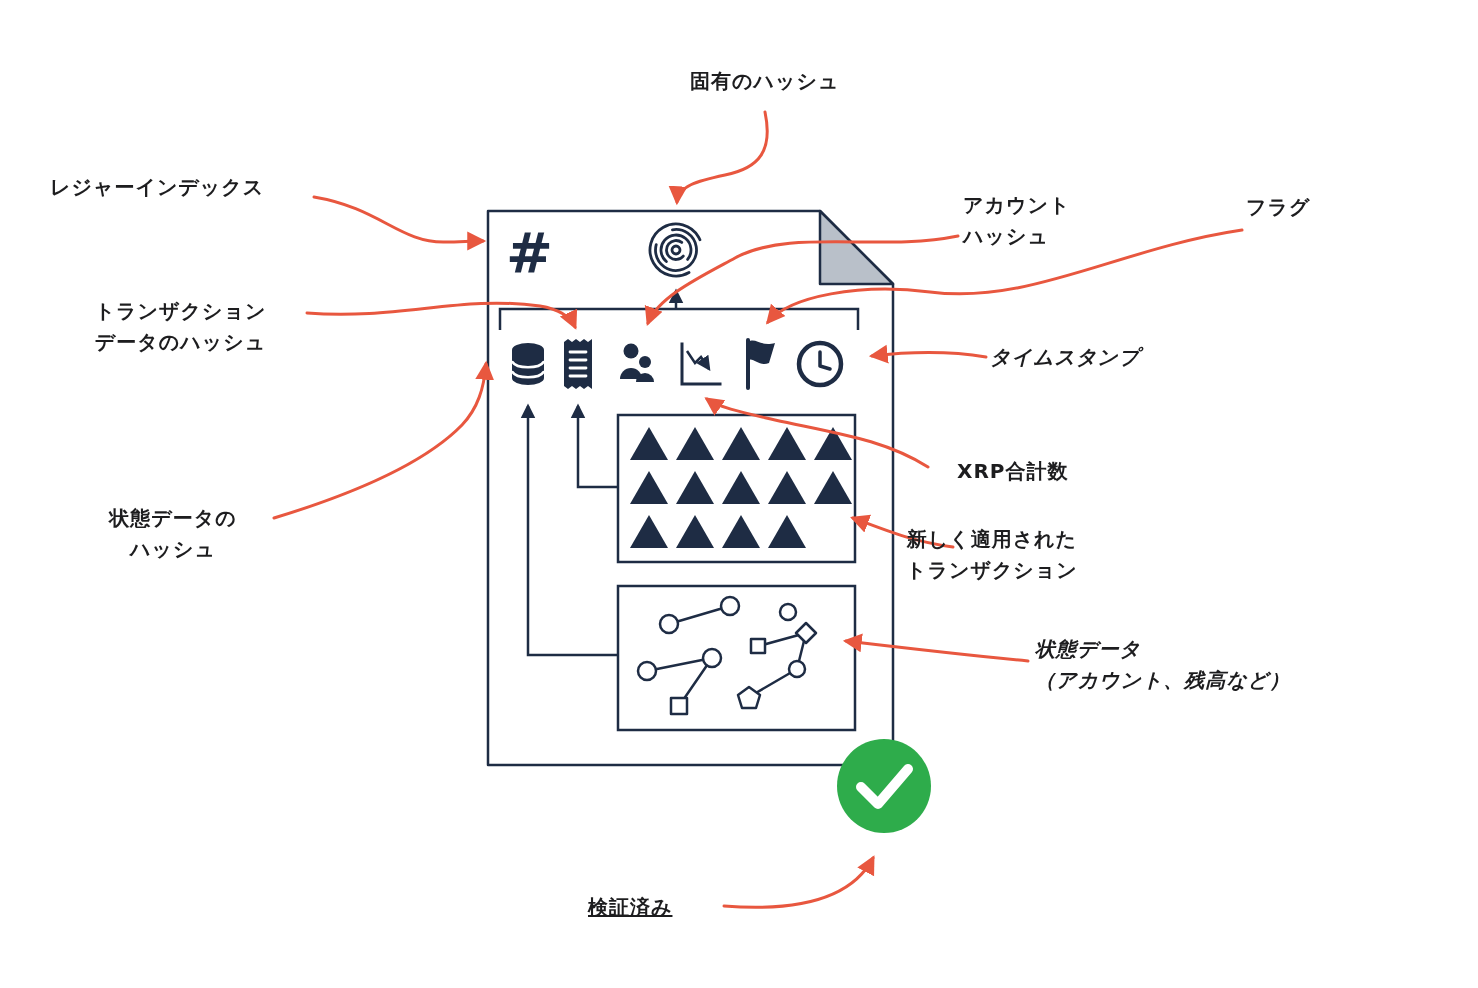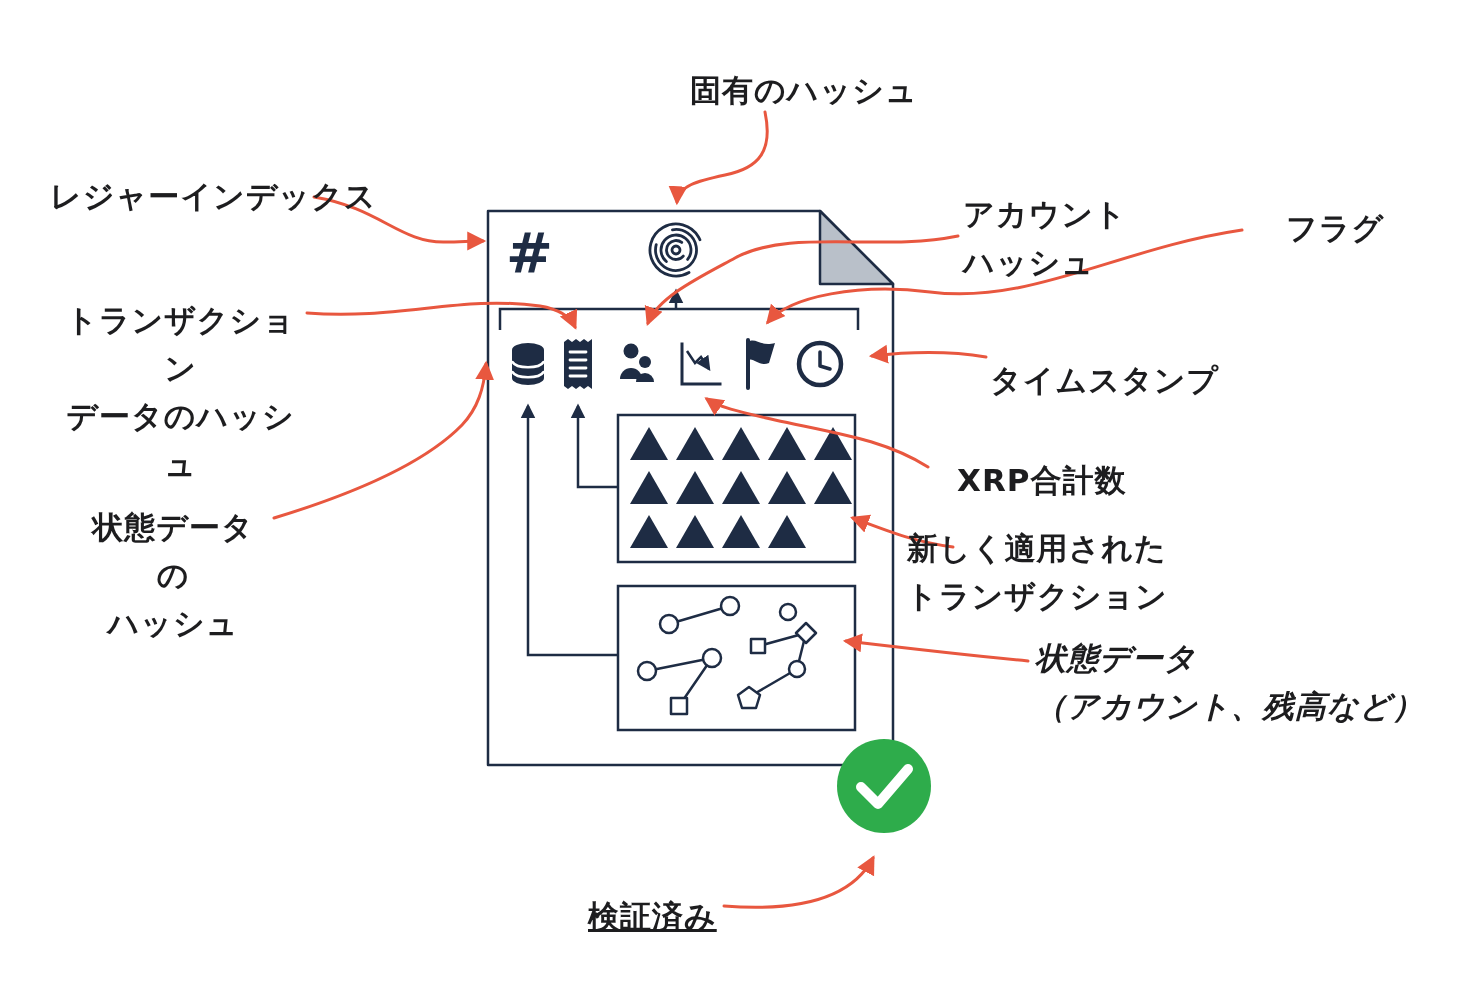--- a/index.html
+++ b/index.html
@@ -8,21 +8,21 @@
     --green:#2eac4b;
     --fold:#b9c0c9;
     --text:#1d1d1f;
   }
   *{margin:0;padding:0;box-sizing:border-box;}
   body{background:#fff;font-family:"DejaVu Sans","Liberation Sans",sans-serif;}
   .canvas{position:relative;width:1478px;height:988px;background:#fff;overflow:hidden;}
   .canvas svg{position:absolute;left:0;top:0;}
   .label{
     position:absolute;
-    font-size:31px;
+    font-size:20px;
     font-weight:600;
     color:var(--text);
     white-space:pre-line;
     line-height:1.55;
     letter-spacing:1px;
   }
   .label.center{text-align:center;}
   .red-arrow{stroke:var(--arrow);stroke-width:3;fill:none;stroke-linecap:round;}
   .ink-line{stroke:var(--ink);stroke-width:2.5;fill:none;}
   .ink-thick{stroke:var(--ink);stroke-width:3;fill:none;stroke-linecap:round;}
@@ -163,24 +163,24 @@
       <path class="red-arrow" d="M953,547 C915,542 890,532 853,518" marker-end="url(#m-red)"></path>
       <path class="red-arrow" d="M1028,661 C965,655 905,648 846,641" marker-end="url(#m-red)"></path>
       <path class="red-arrow" d="M724,906 C800,912 852,898 873,858" marker-end="url(#m-red)"></path>
     </g>
   </svg>
 
   <div class="label" style="left:690px;top:66px;">固有のハッシュ</div>
   <div class="label" style="left:14px;top:172px;margin-left:36px;">レジャーインデックス</div>
   <div class="label" style="left:963px;top:190px;">アカウント
 ハッシュ</div>
-  <div class="label" style="left:1246px;top:204px;margin-left:40px;">フラグ</div>
+  <div class="label" style="left:1246px;top:192px;">フラグ</div>
   <div class="label center" style="left:58px;top:296px;width:245px;">トランザクション
 データのハッシュ</div>
-  <div class="label" style="left:990px;top:356px;">タイムスタンプ</div>
+  <div class="label" style="left:990px;top:342px;font-style:italic;">タイムスタンプ</div>
   <div class="label center" style="left:78px;top:503px;width:190px;">状態データの
 ハッシュ</div>
   <div class="label" style="left:930px;top:456px;margin-left:27px;">XRP合計数</div>
   <div class="label" style="left:906px;top:524px;text-align:center;">新しく適用された
 トランザクション</div>
   <div class="label" style="left:1035px;top:634px;font-style:italic;">状態データ
 （アカウント、残高など）</div>
   <div class="label" style="left:588px;top:892px;text-decoration:underline;">検証済み</div>
 
 </div>

